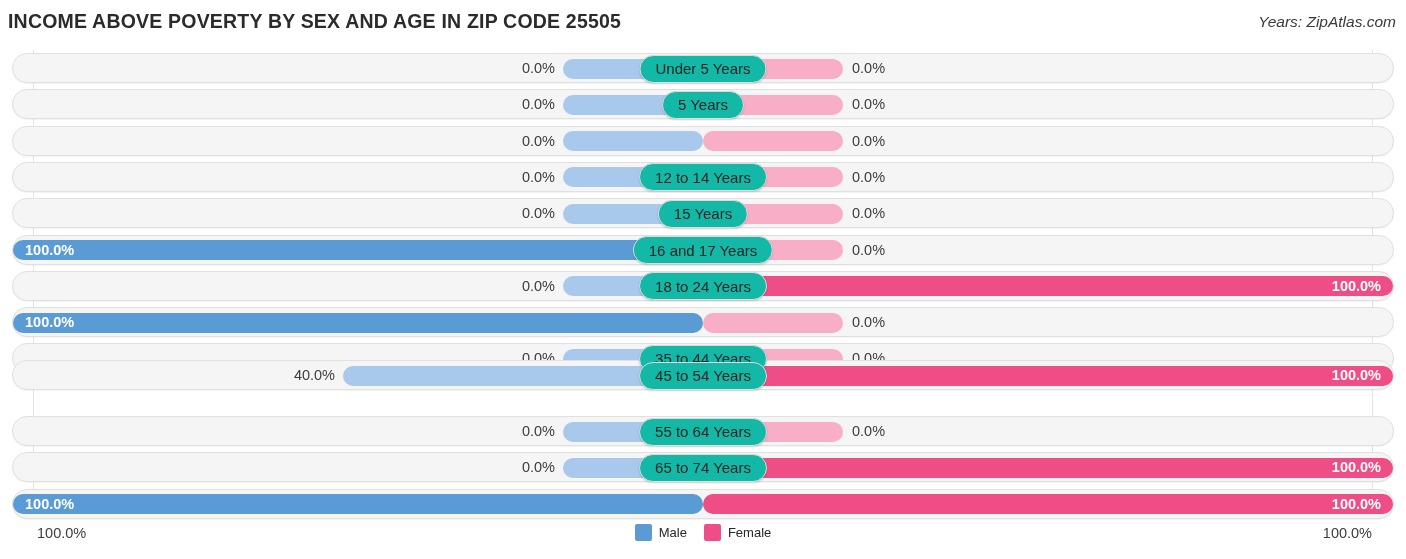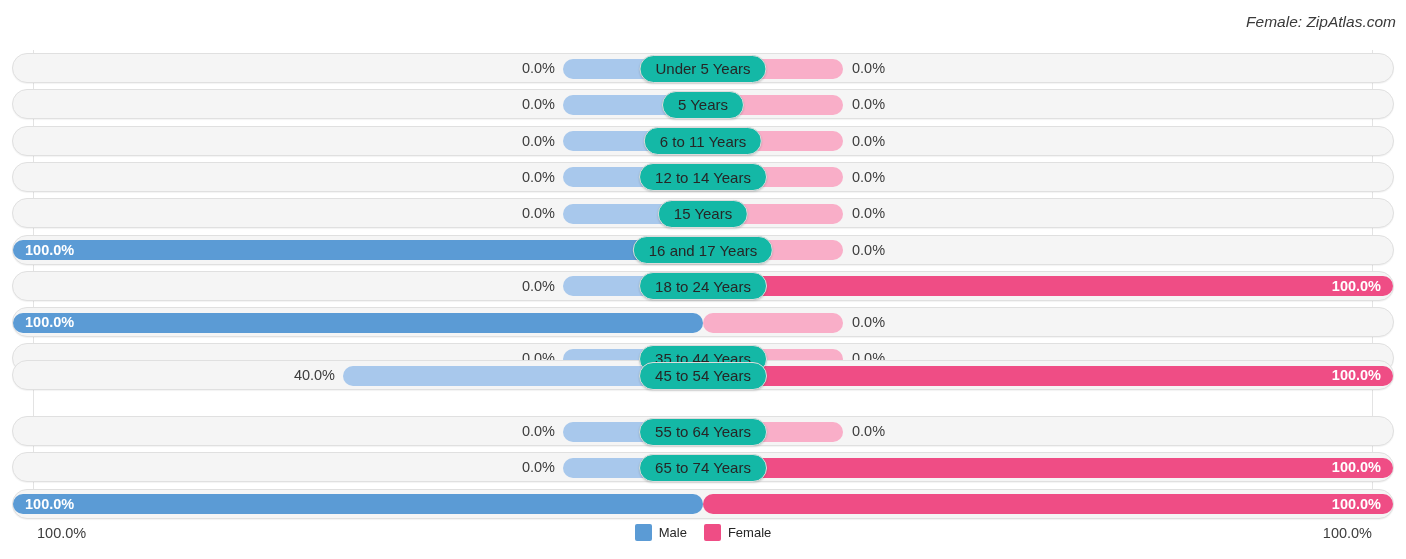--- a/index.html
+++ b/index.html
@@ -95,21 +95,22 @@
   }
   .leg-item { display: flex; align-items: center; gap: 7px; }
   .swatch { width: 17px; height: 17px; border-radius: 2px; }
   .leg-label { font-size: 13px; color: #262626; }
 </style>
 </head>
 <body>
 
 <div id="root">
 
-  <div class="hdr-source">Female: ZipAtlas.com</div>
+  <div class="hdr-title">INCOME ABOVE POVERTY BY SEX AND AGE IN ZIP CODE 25505</div>
+  <div class="hdr-source">Years: ZipAtlas.com</div>
 
   <div class="plot" id="plot">
     <div class="gridline gl-left"></div>
     <div class="gridline gl-right"></div>
   <div class="row" style="top: 0px;">
         <div class="track"></div>
         <div class="bar male" style="left: 563px; width: 140px;"></div>
         <div class="bar female" style="left: 703px; width: 140px;"></div>
         <div class="val outside-left" style="left: 455px; width: 100px;">0.0%</div>
         <div class="val outside-right" style="left: 852px; width: 100px;">0.0%</div>
@@ -122,21 +123,20 @@
         <div class="val outside-left" style="left: 455px; width: 100px;">0.0%</div>
         <div class="val outside-right" style="left: 852px; width: 100px;">0.0%</div>
         <div class="pill">5 Years</div>
       </div>
       <div class="row" style="top: 72.6px;">
         <div class="track"></div>
         <div class="bar male" style="left: 563px; width: 140px;"></div>
         <div class="bar female" style="left: 703px; width: 140px;"></div>
         <div class="val outside-left" style="left: 455px; width: 100px;">0.0%</div>
         <div class="val outside-right" style="left: 852px; width: 100px;">0.0%</div>
-        <div class="pill">6 to 11 Years</div>
       </div>
       <div class="row" style="top: 108.9px;">
         <div class="track"></div>
         <div class="bar male" style="left: 563px; width: 140px;"></div>
         <div class="bar female" style="left: 703px; width: 140px;"></div>
         <div class="val outside-left" style="left: 455px; width: 100px;">0.0%</div>
         <div class="val outside-right" style="left: 852px; width: 100px;">0.0%</div>
         <div class="pill">12 to 14 Years</div>
       </div>
       <div class="row" style="top: 145.2px;">

